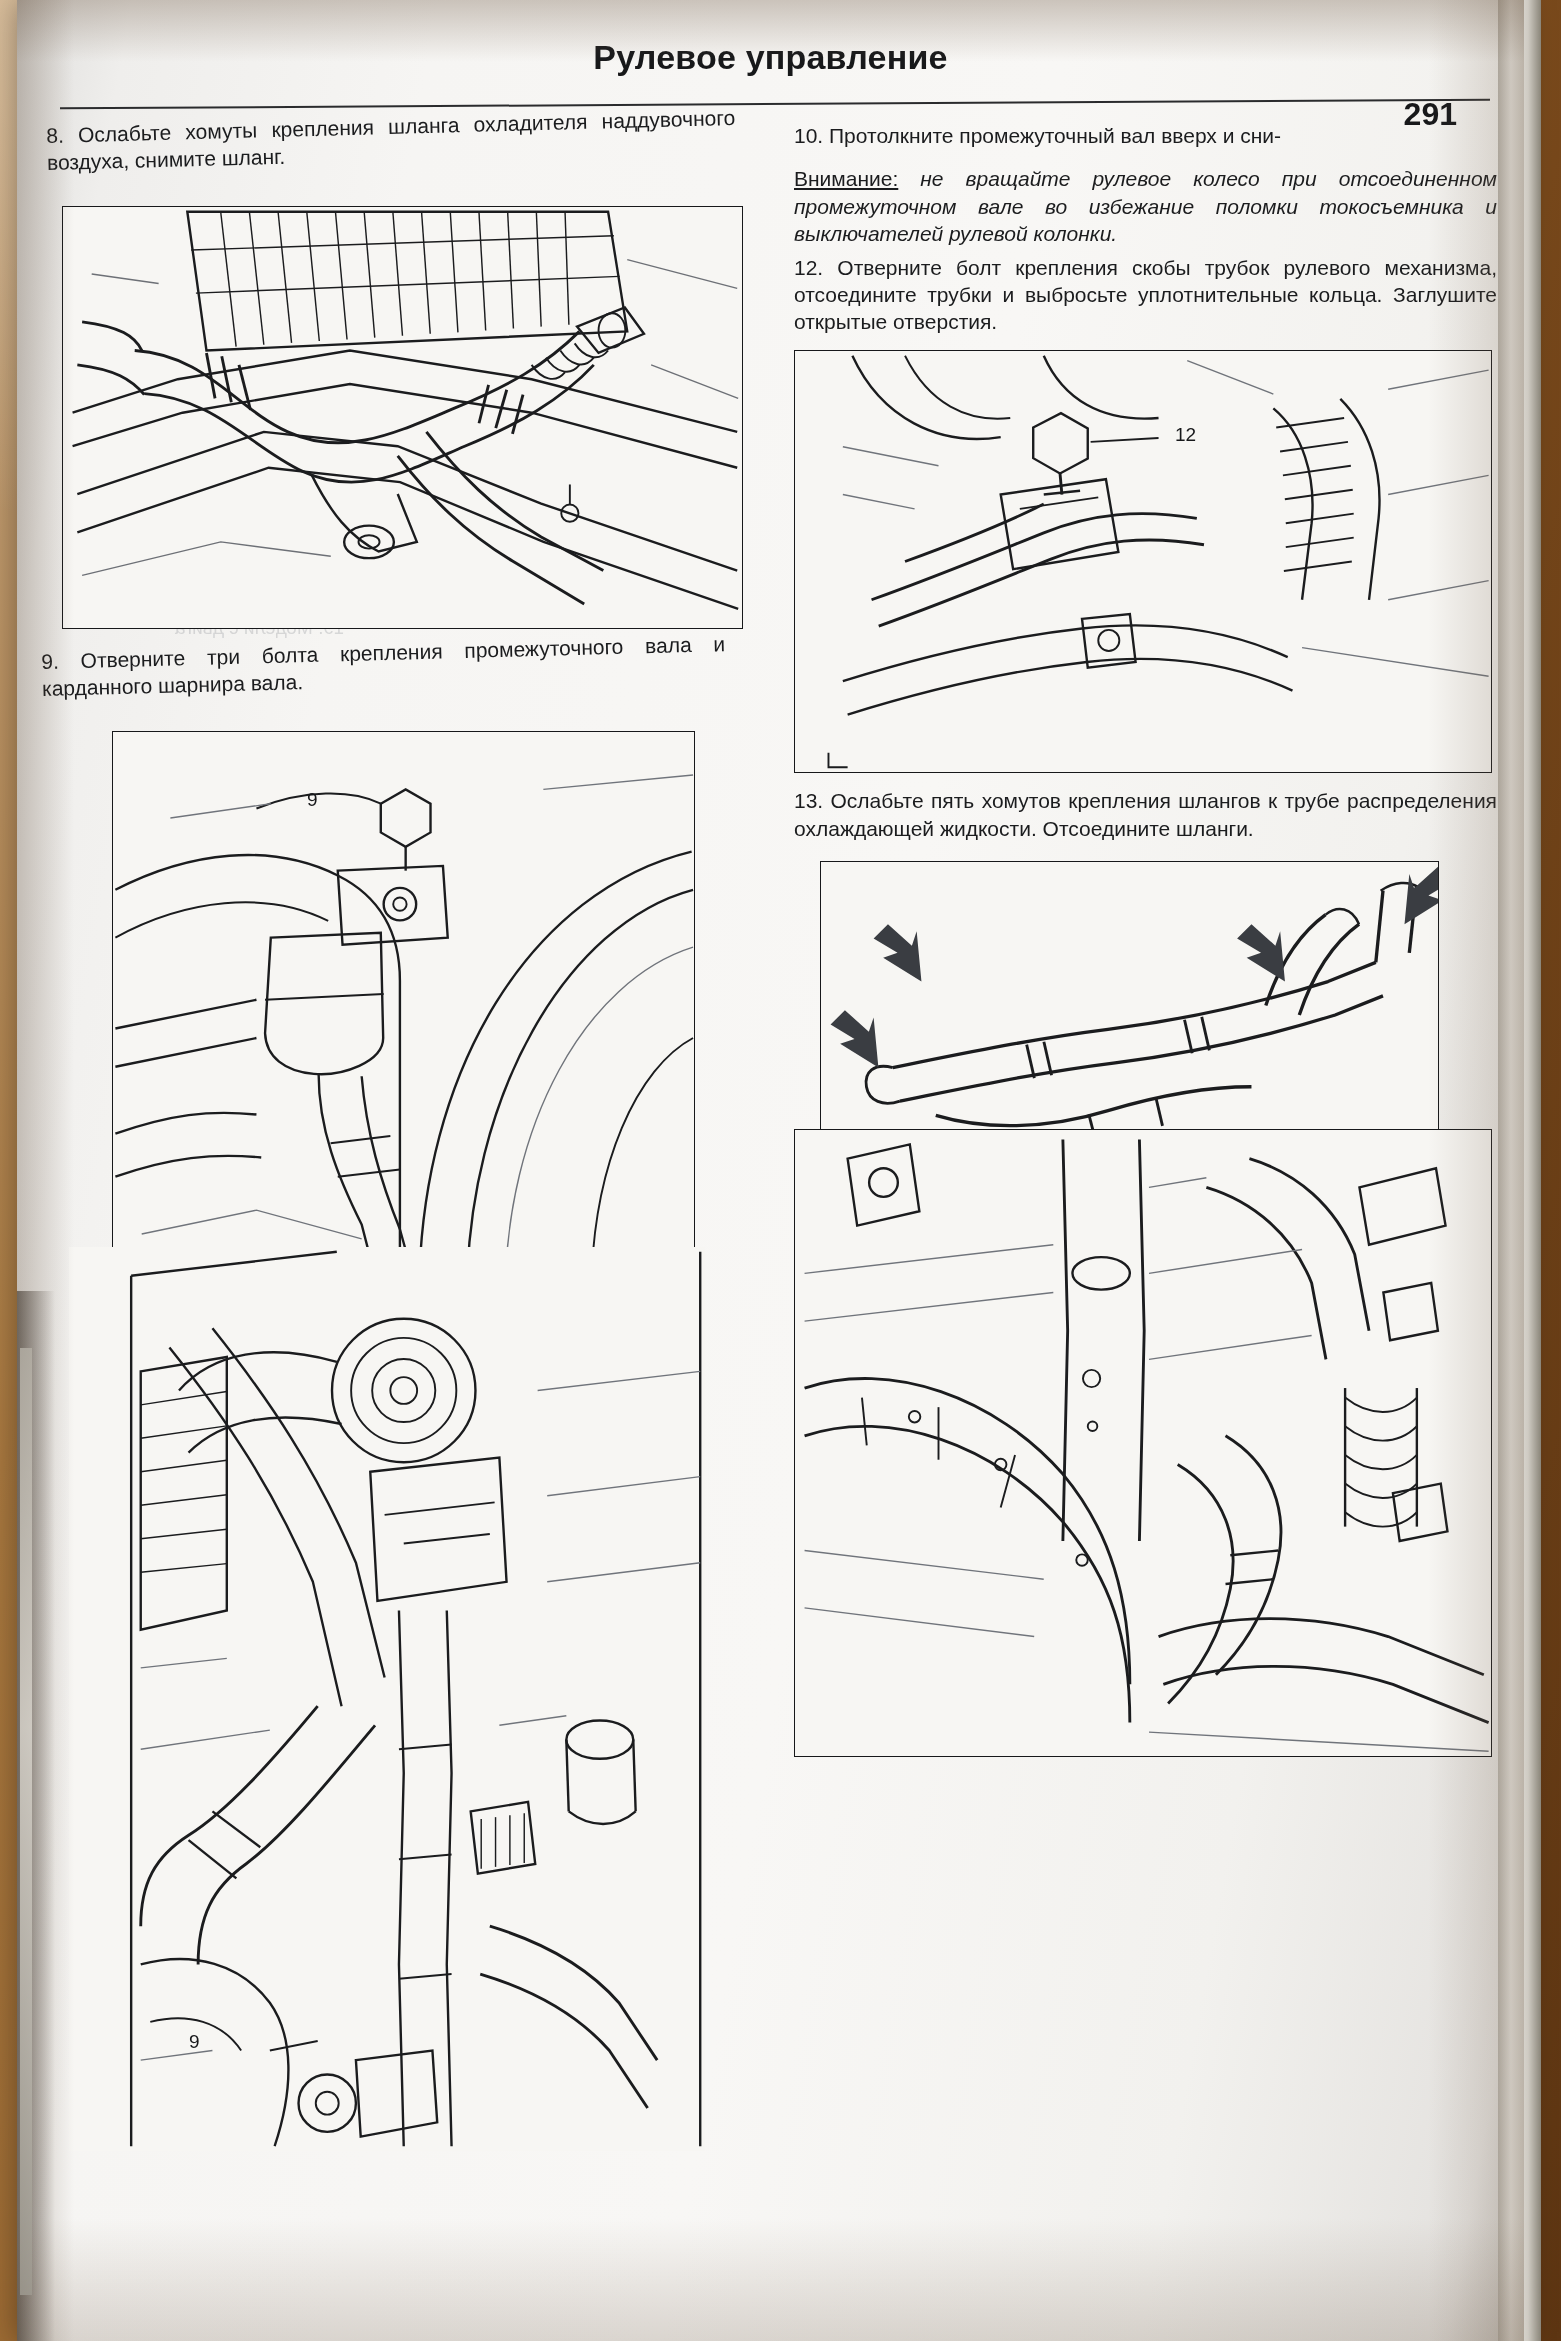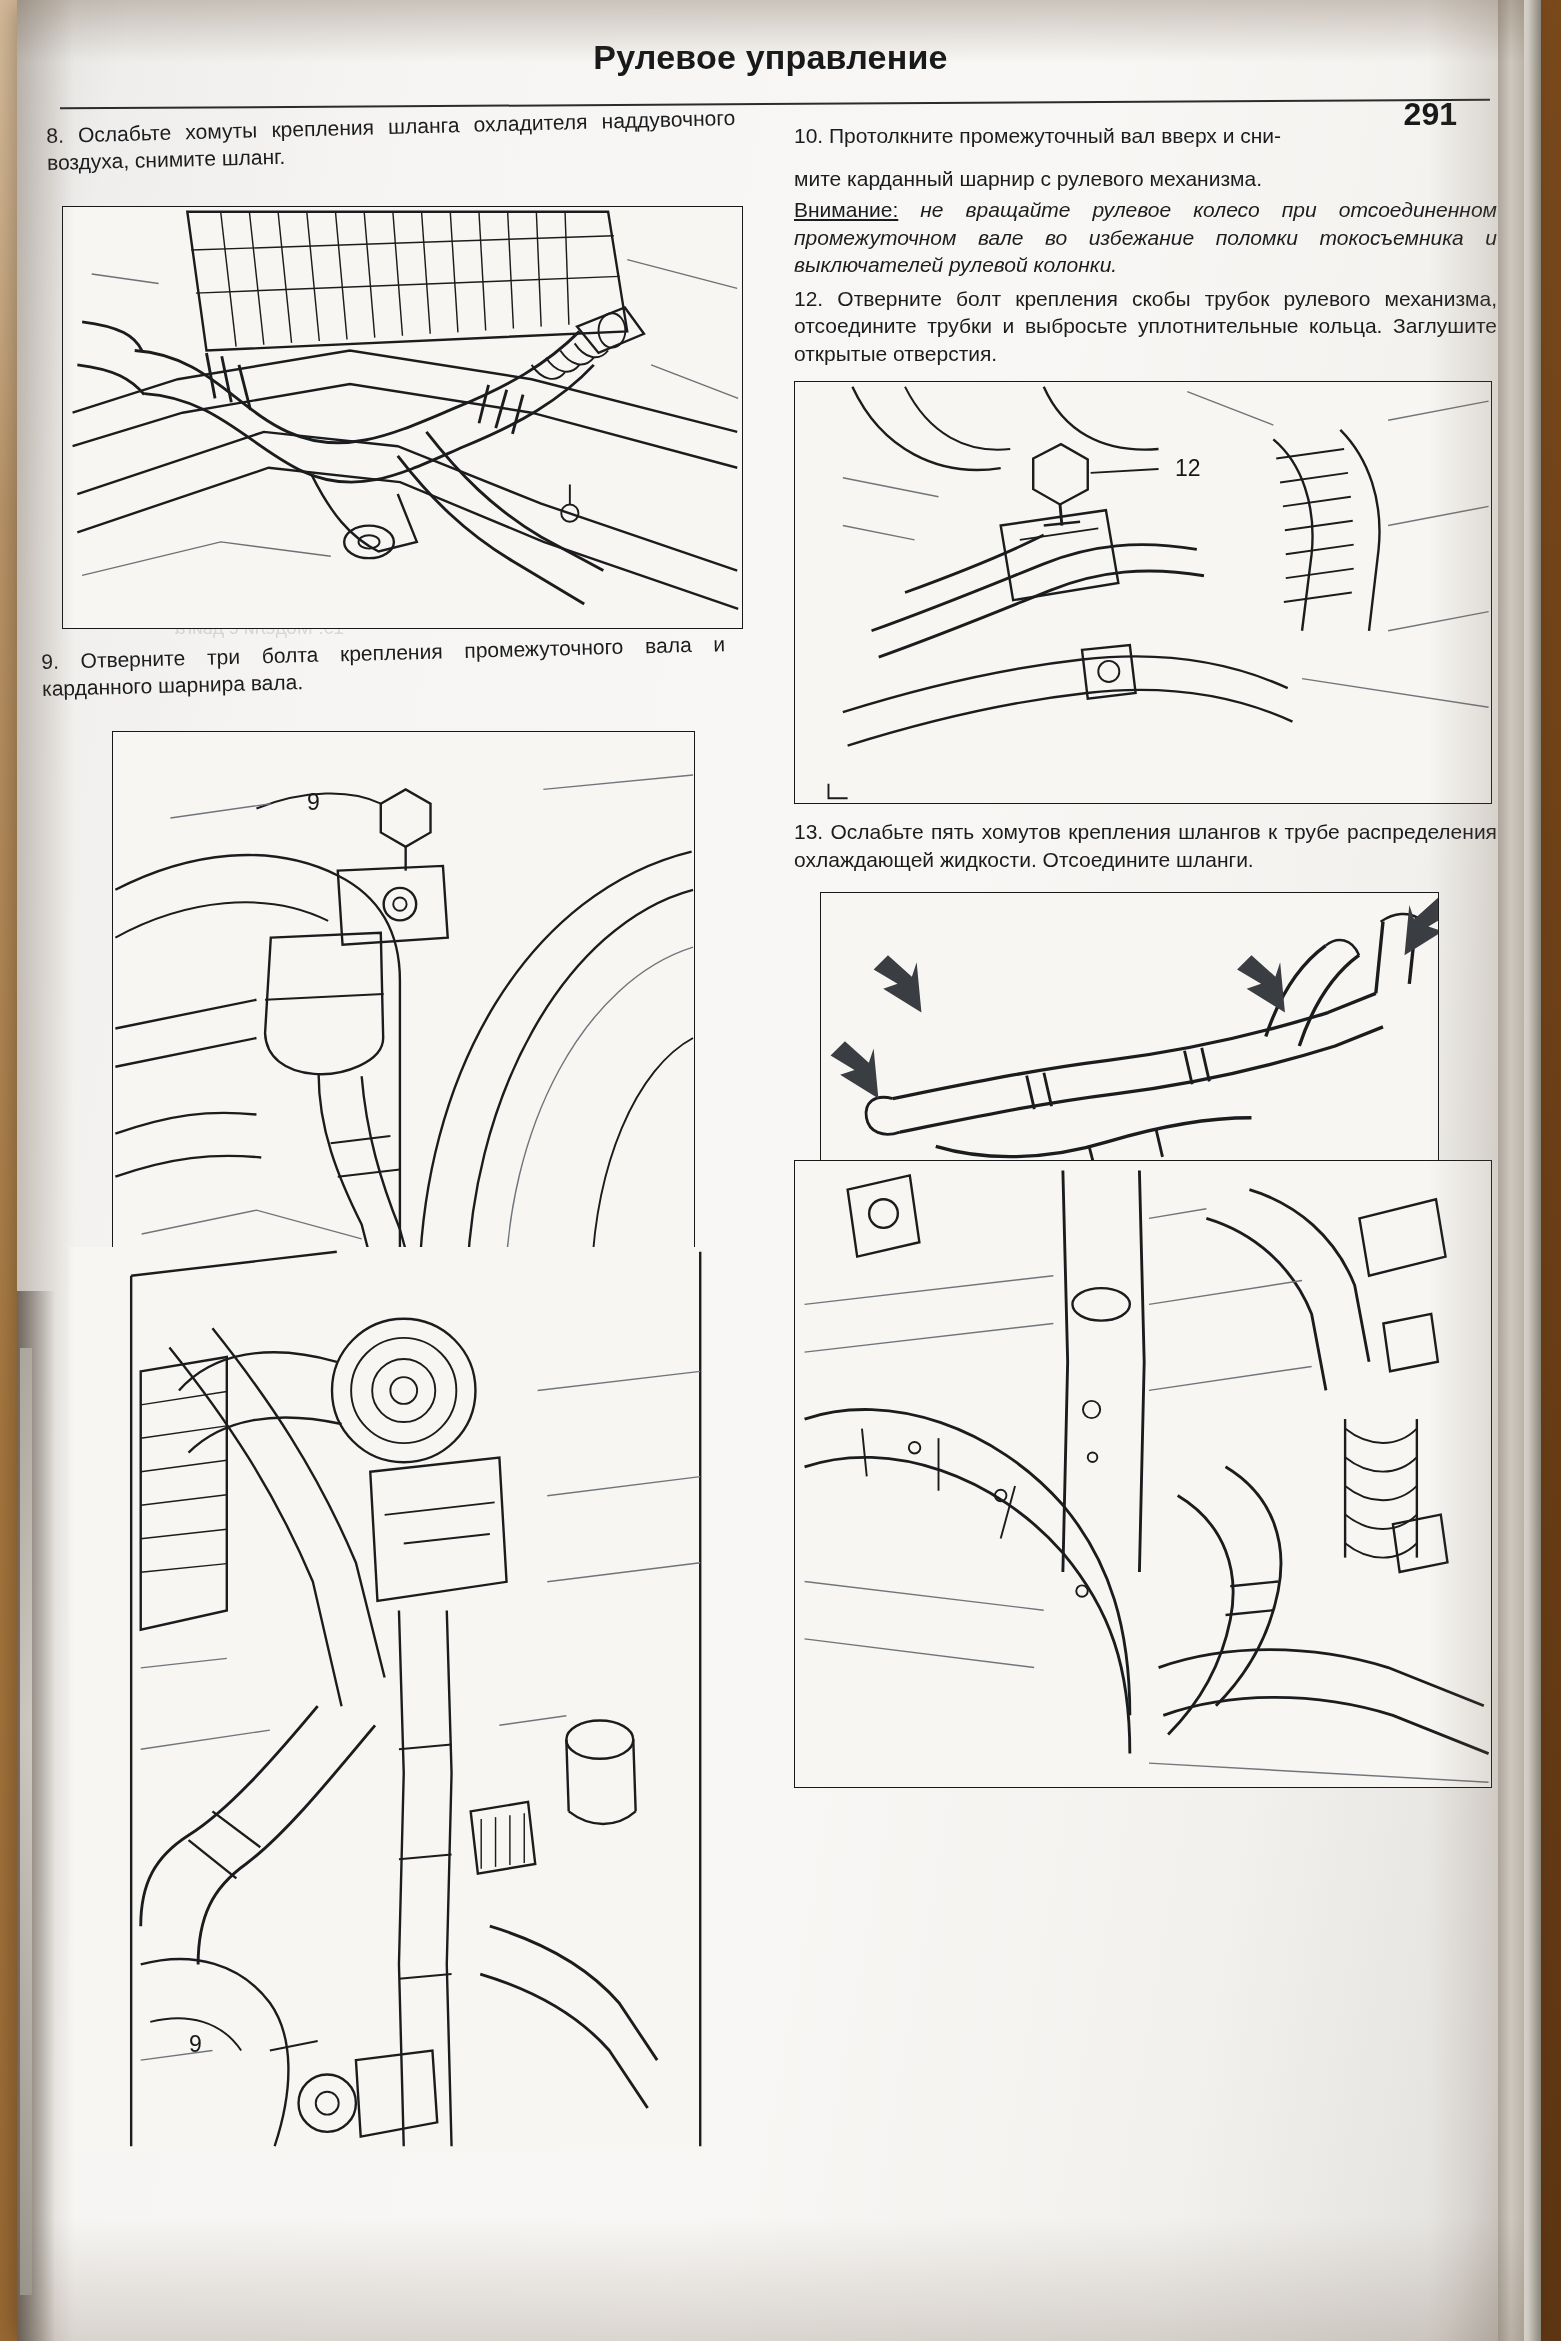--- a/index.html
+++ b/index.html
@@ -137,21 +137,21 @@
     border: 1.9px solid #17181a;
     background: #f7f6f3;
     overflow: hidden;
     margin: 8.6px 0 10.5px 0;
   }
   .figure.noborder { border: none; }
   .fig-svg { display:block; width:100%; height:100%; }
 
   .callout {
     position: absolute;
-    font-size: 23px;
+    font-size: 19px;
     color: #17181a;
   }
 
   
   .ghost {
     position: absolute;
     color: rgba(90,95,105,0.20);
     font-size: 19px;
     transform: scaleX(-1);
     pointer-events: none;
@@ -387,21 +387,20 @@
           </g>
         </svg>
         <div class="callout" style="left:120px; top:784px;">9</div>
       </div>
     </div>
   </div>
 
   <div class="col col-right">
 
     <p class="para" style="margin-bottom:16px;">10. Протолкните промежуточный вал вверх и сни-</p>
-    <p class="para" style="margin-bottom:3.8px;">мите карданный шарнир с рулевого механизма.</p>
 
     <p class="para"><span class="it-u">Внимание:</span><span class="it"> не вращайте рулевое колесо при отсоединенном промежуточном вале во избежание поломки токосъемника и выключателей рулевой колонки.</span></p>
 
 
     <p class="para">12. Отверните болт крепления скобы трубок рулевого механизма, отсоедините трубки и выбросьте уплотнительные кольца. Заглушите открытые отверстия.</p>
 
     <div class="figure" style="width:696px; height:421px; margin-top:14.3px;">
       <svg class="fig-svg" viewBox="0 0 1455 880" preserveAspectRatio="none">
         <rect x="0" y="0" width="1455" height="880" fill="#f7f6f3"></rect>
         <g fill="none" stroke="#1b1c1e" stroke-width="4">

